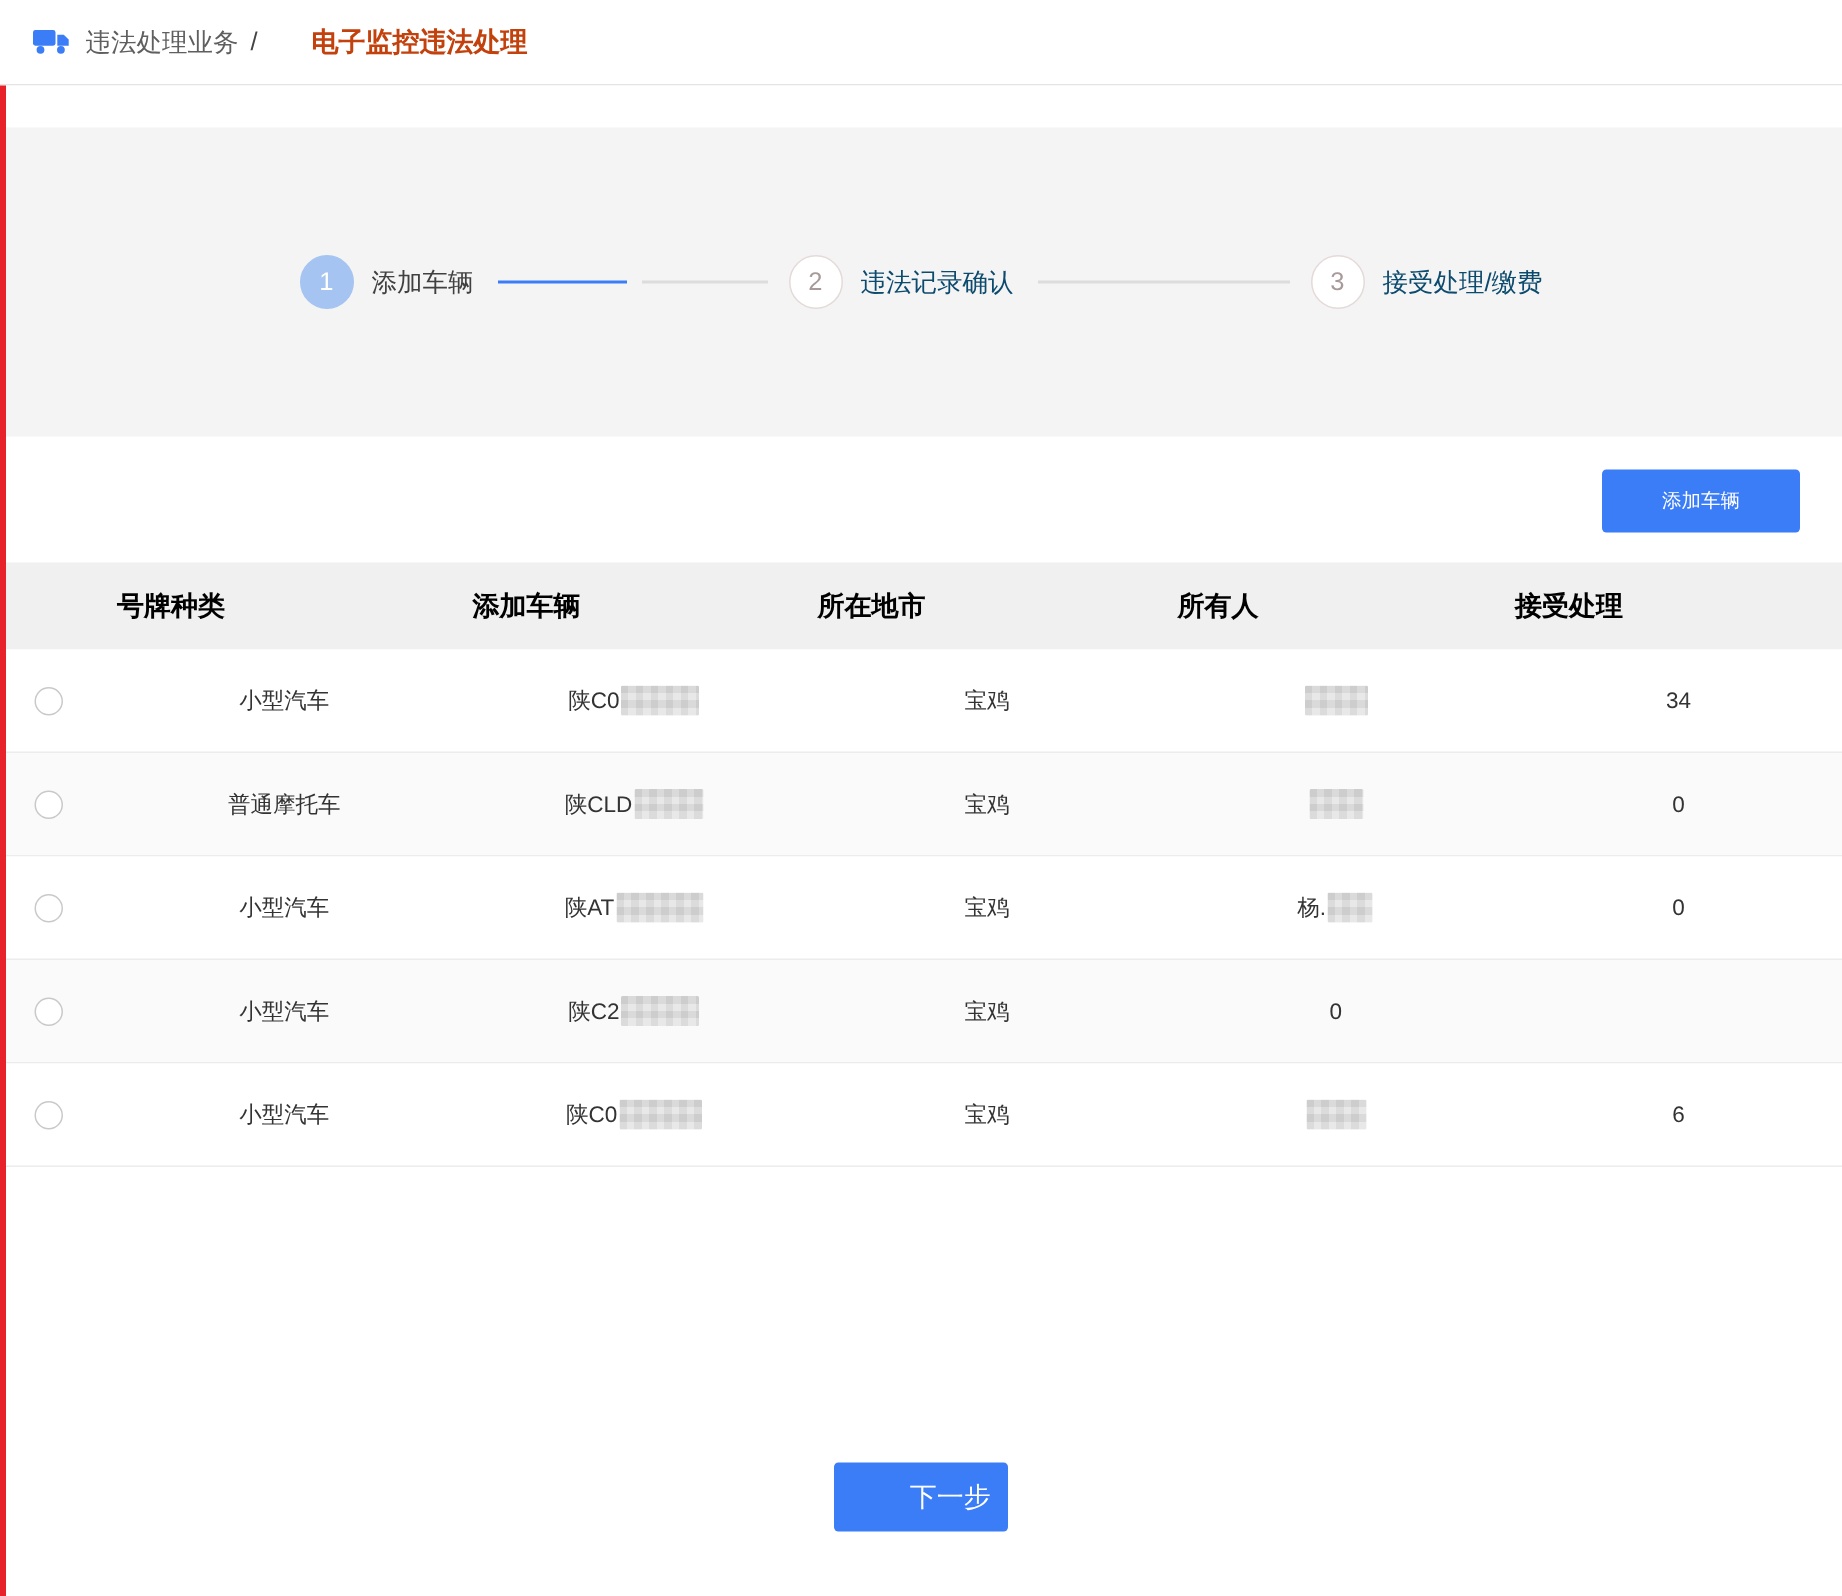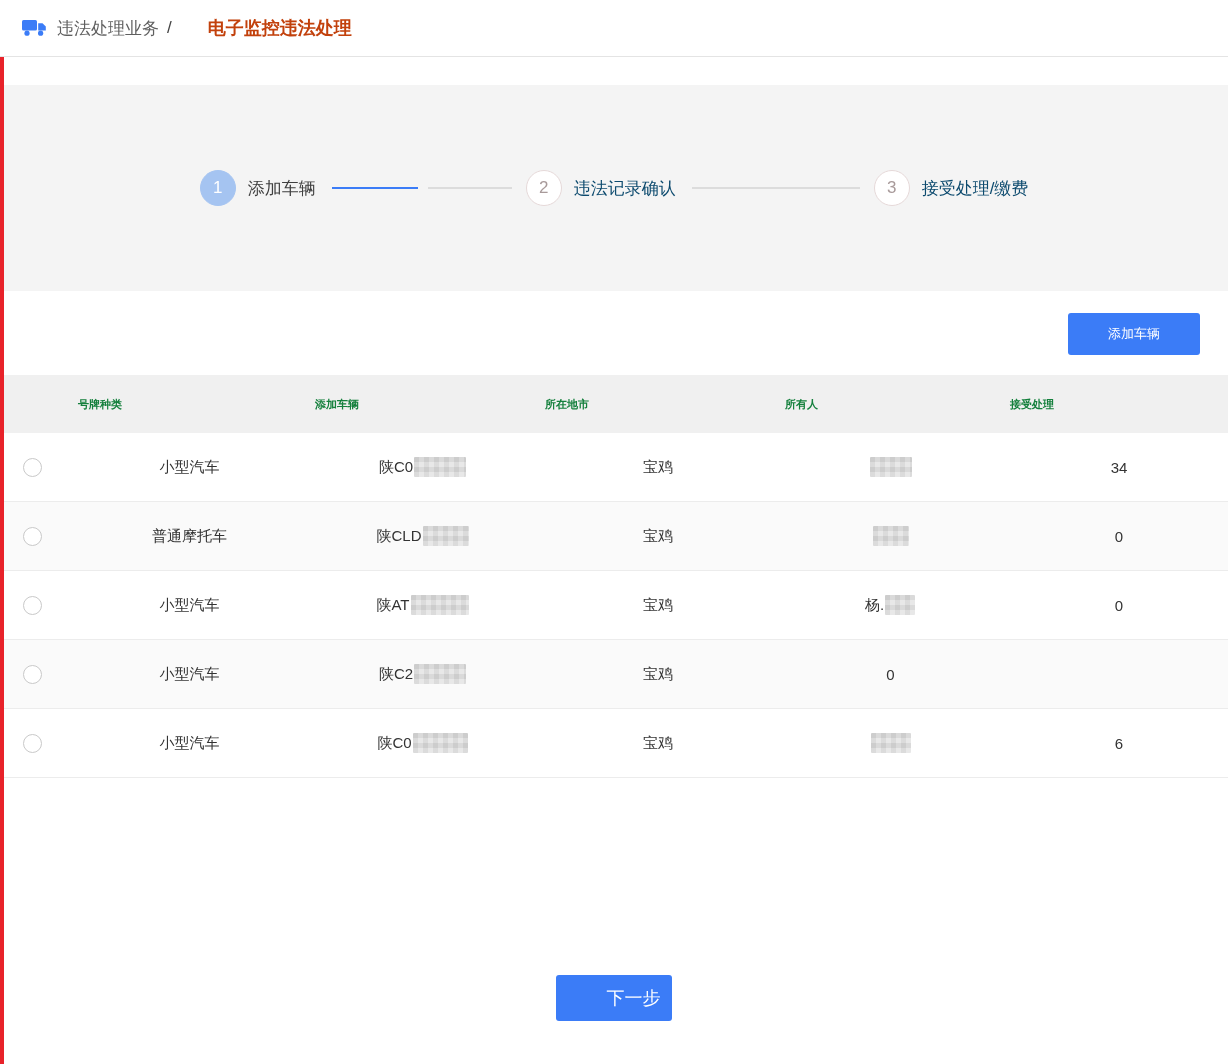--- a/index.html
+++ b/index.html
@@ -44,21 +44,21 @@
   
   .toolbar{padding:22px 28px 20px;display:flex;justify-content:flex-end;}
   .btn{border:none;border-radius:3px;background:var(--accent);color:#fff;cursor:pointer;
        font-family:"Liberation Sans","DejaVu Sans",sans-serif;}
   .add-btn{width:132px;height:42px;font-size:13px;}
   .next-btn{width:116px;height:46px;font-size:18px;padding-left:39px;}
 
   .table{width:100%;}
   .thead,.trow{display:grid;grid-template-columns:64px 237px 230px 240px 225px 1fr;align-items:center;}
   .thead{height:58px;background:var(--table-header-bg);}
-  .thead .cell{font-weight:bold;font-size:11px;color:#15803d;}
+  .thead .cell{font-weight:bold;font-size:18px;color:#000000;}
   .cell{padding-left:14px;font-size:15px;color:#333;}
   .radio-cell{display:flex;justify-content:center;padding-left:0;}
   .trow{height:69px;background:#fff;border-bottom:1px solid #ececec;text-align:center;}
   .trow.alt{background:var(--row-alt-bg);}
   .radio{width:19px;height:19px;border-radius:50%;border:1px solid #c9c9c9;background:#fff;display:inline-block;cursor:pointer;}
 
   .redacted{display:inline-block;height:20px;margin:0 1px;vertical-align:-5px;border-radius:1px;
     background:
       repeating-linear-gradient(90deg, rgba(0,0,0,.05) 0 5px, rgba(255,255,255,.06) 5px 10px),
       repeating-linear-gradient(0deg, #e7e7e7 0 5px, #d8d8d8 5px 10px);}

